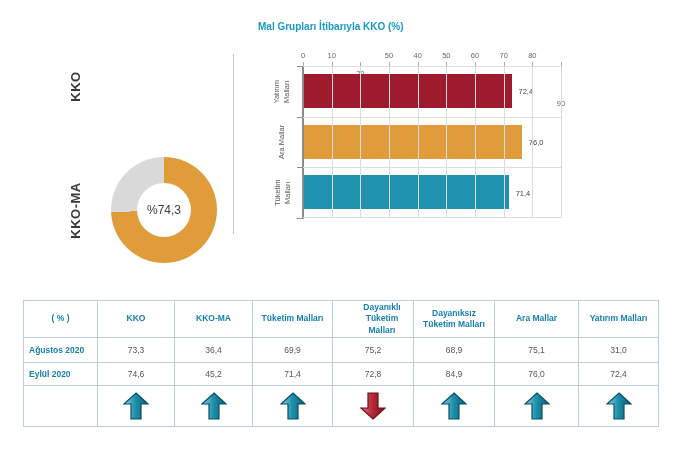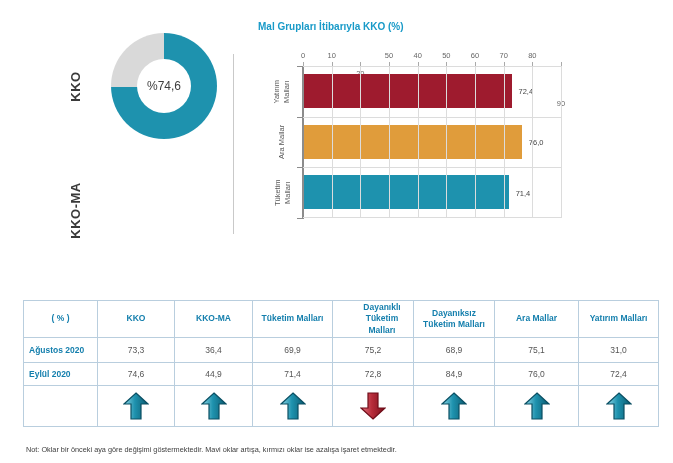--- a/index.html
+++ b/index.html
@@ -47,28 +47,28 @@
   #note{position:absolute;left:26px;top:445px;font-size:7.3px;color:#3d3d3d;}
 </style>
 </head>
 <body>
 
 <div id="canvas">
 
   <div class="rot-label" style="left:58px;top:33px;">
     <span>KKO</span>
   </div>
-  <div class="donut" style="left: 111px; top: 33px; background: conic-gradient(rgb(30, 146, 174) 0deg, rgb(30, 146, 174) 74.6%, rgb(217, 217, 217) 74.6%, rgb(217, 217, 217) 100%);">
-    <div class="donut-hole">
-      <span>%74,6</span>
-    </div>
-  </div>
 
   <div class="rot-label" style="left:58px;top:157px;">
     <span>KKO-MA</span>
+  </div>
+  <div class="donut" style="left: 111px; top: 157px; background: conic-gradient(rgb(224, 156, 59) 0deg, rgb(224, 156, 59) 74.3%, rgb(217, 217, 217) 74.3%, rgb(217, 217, 217) 100%);">
+    <div class="donut-hole">
+      <span>%74,3</span>
+    </div>
   </div>
 
   <div id="divider"></div>
 
   <div id="chart-title" style="color: rgb(24, 154, 200);">Mal Grupları İtibarıyla KKO (%)</div>
   <div id="x-axis-labels">
       <span class="tick" style="left: 0%;">0</span>
       <span class="tick" style="left: 11.1111%;">10</span>
       <span class="tick" style="left: 22.2222%; margin-top: 18px;">20</span>
       <span class="tick" style="left: 33.3333%;">50</span>
@@ -164,21 +164,21 @@
       <td>36,4</td>
       <td>69,9</td>
       <td>75,2</td>
       <td>68,9</td>
       <td>75,1</td>
       <td>31,0</td>
     </tr>
     <tr class="r2">
       <td class="row-label" style="color: rgb(20, 127, 173);">Eylül 2020</td>
       <td>74,6</td>
-      <td>44,9</td>
+      <td>45,2</td>
       <td>71,4</td>
       <td>72,8</td>
       <td>84,9</td>
       <td>76,0</td>
       <td>72,4</td>
     </tr>
     <tr class="arrow-row">
       <td></td>
       <td class="arrow-cell">
             <svg width="26" height="28" viewBox="0 0 26 28">
@@ -261,18 +261,17 @@
                   <stop offset="1" stop-color="#0c5a70"></stop>
                 </linearGradient>
               </defs>
               <path d="M13 1 L25 12 L18 12 L18 27 L8 27 L8 12 L1 12 Z" fill="url(#ag6)" stroke="#0a4f63" stroke-width="1.2"></path>
             </svg>
           </td>
     </tr>
   </tbody>
     </table>
 
-  <div id="note">Not: Oklar bir önceki aya göre değişimi göstermektedir. Mavi oklar artışa, kırmızı oklar ise azalışa işaret etmektedir.</div>
 <div class="axis-stub" style="top: 66px;"></div>
     <div class="axis-stub" style="top: 116.7px;"></div>
     <div class="axis-stub" style="top: 167.3px;"></div>
     <div class="axis-stub" style="top: 218px;"></div>
   </div>
 
 </body></html>

